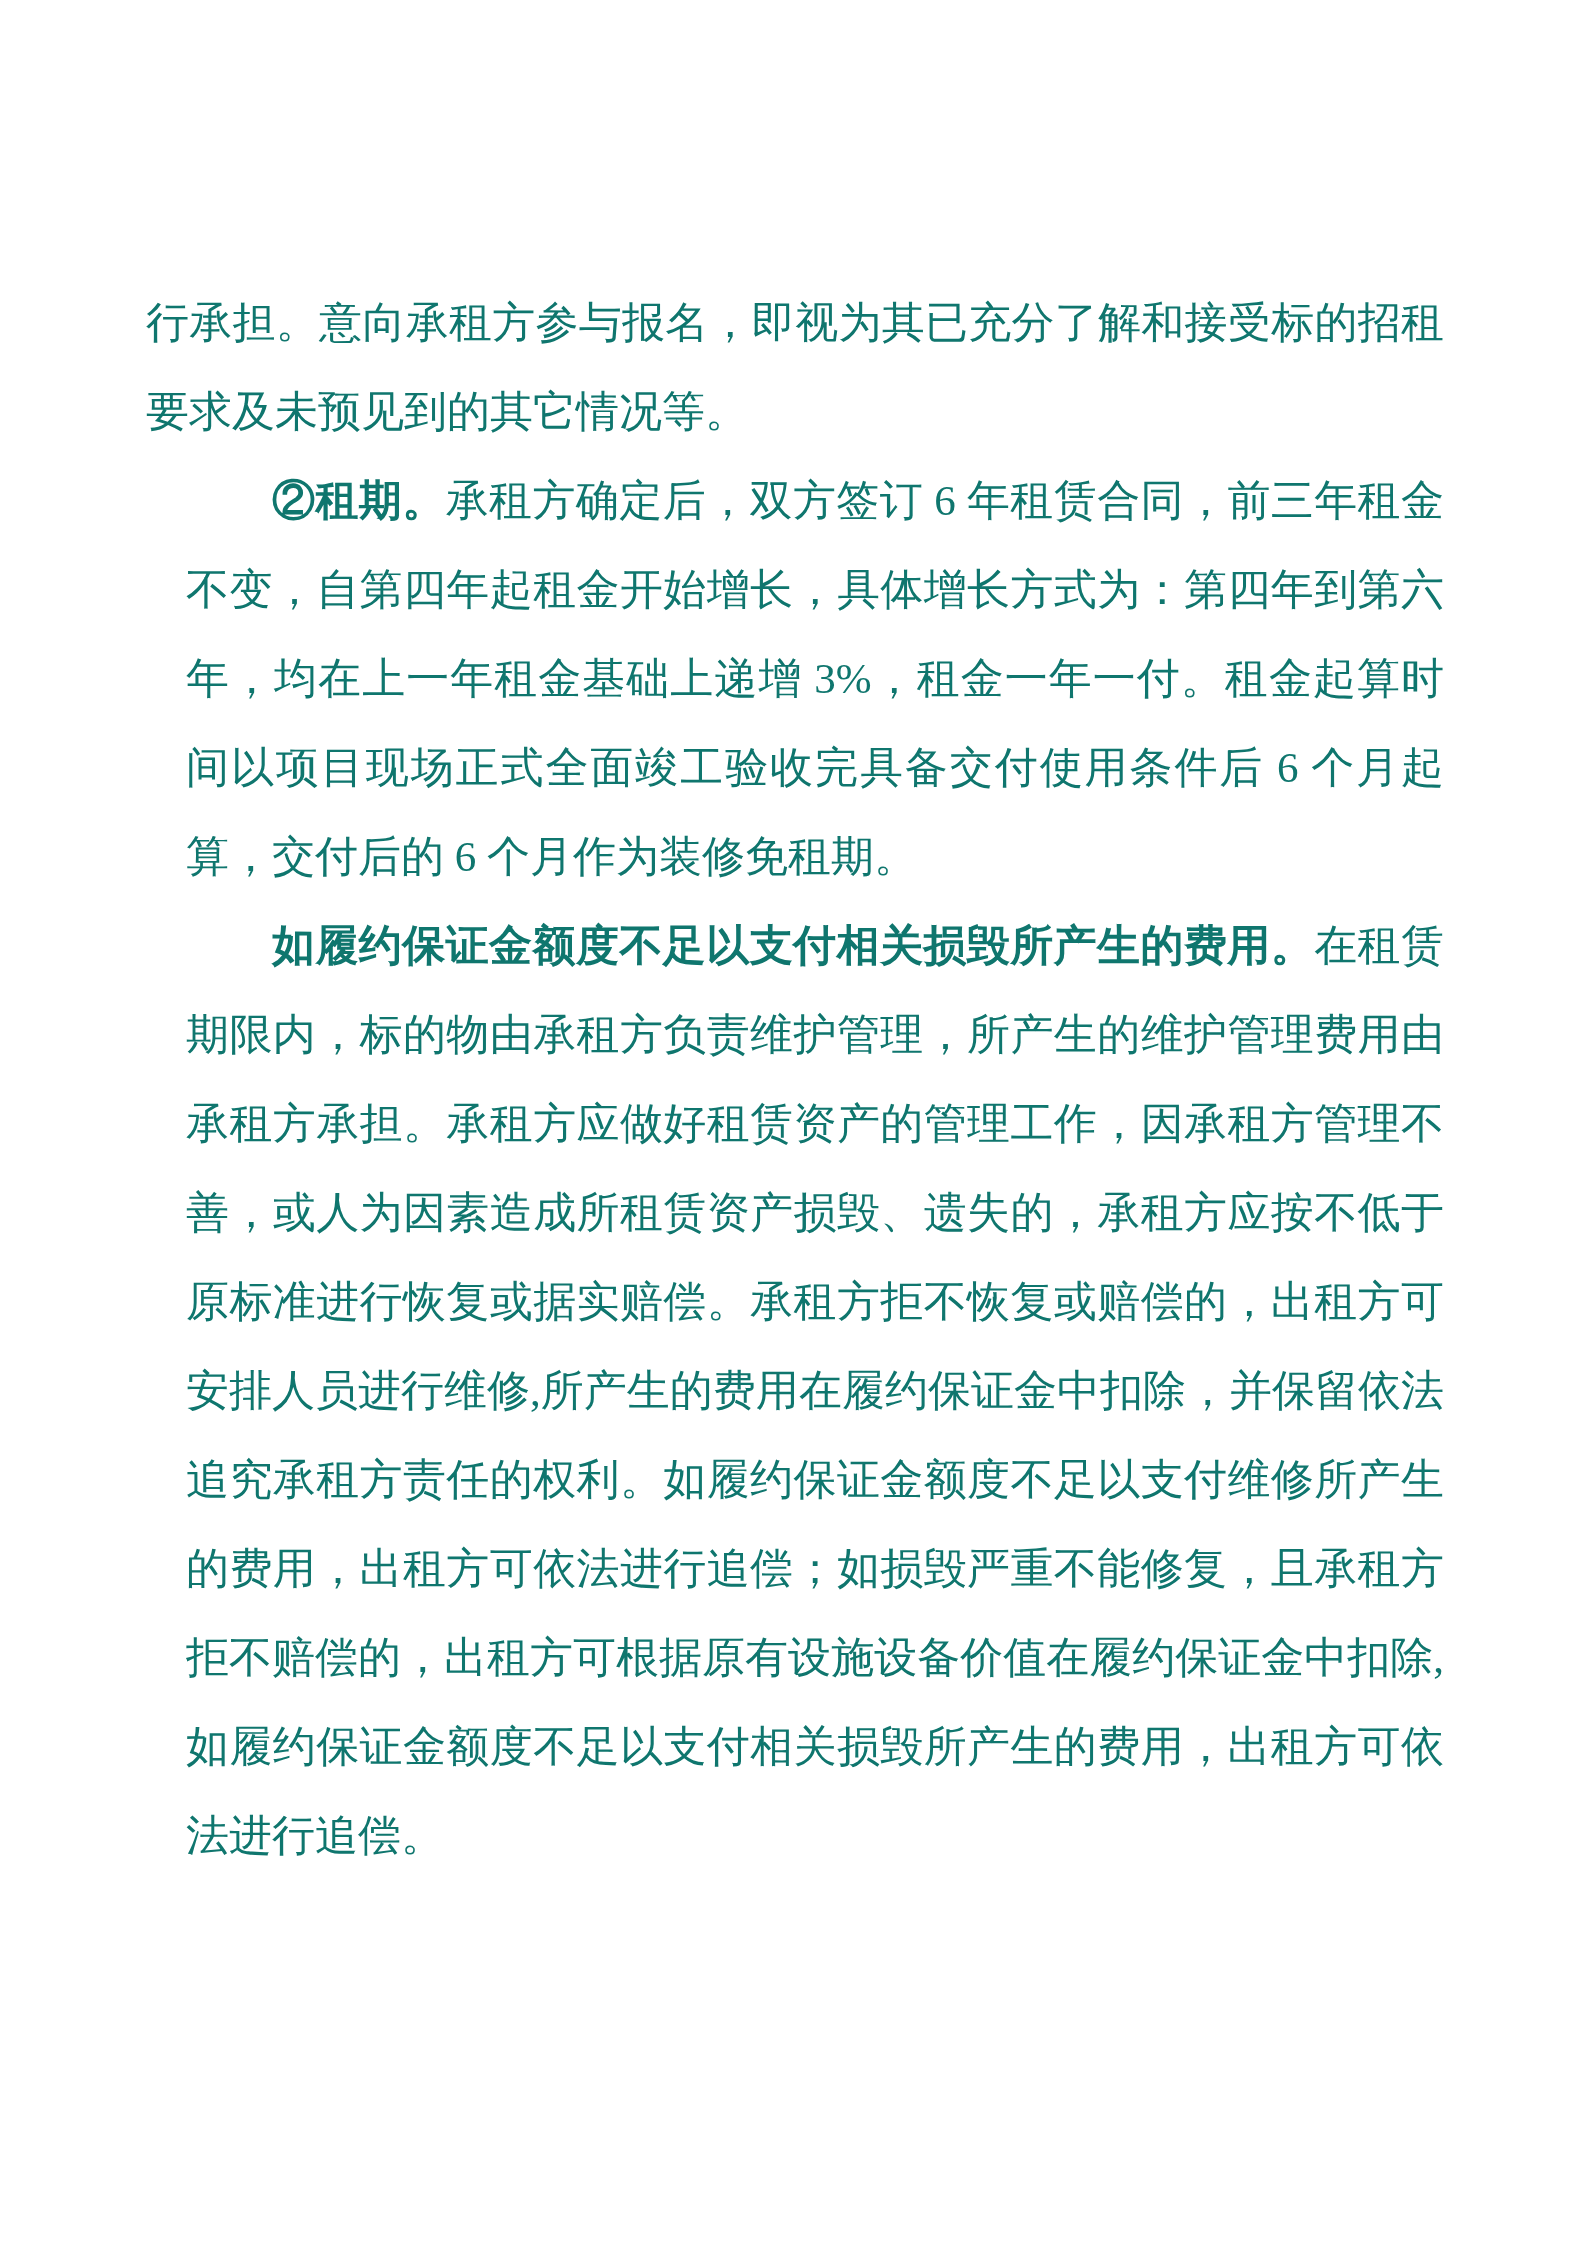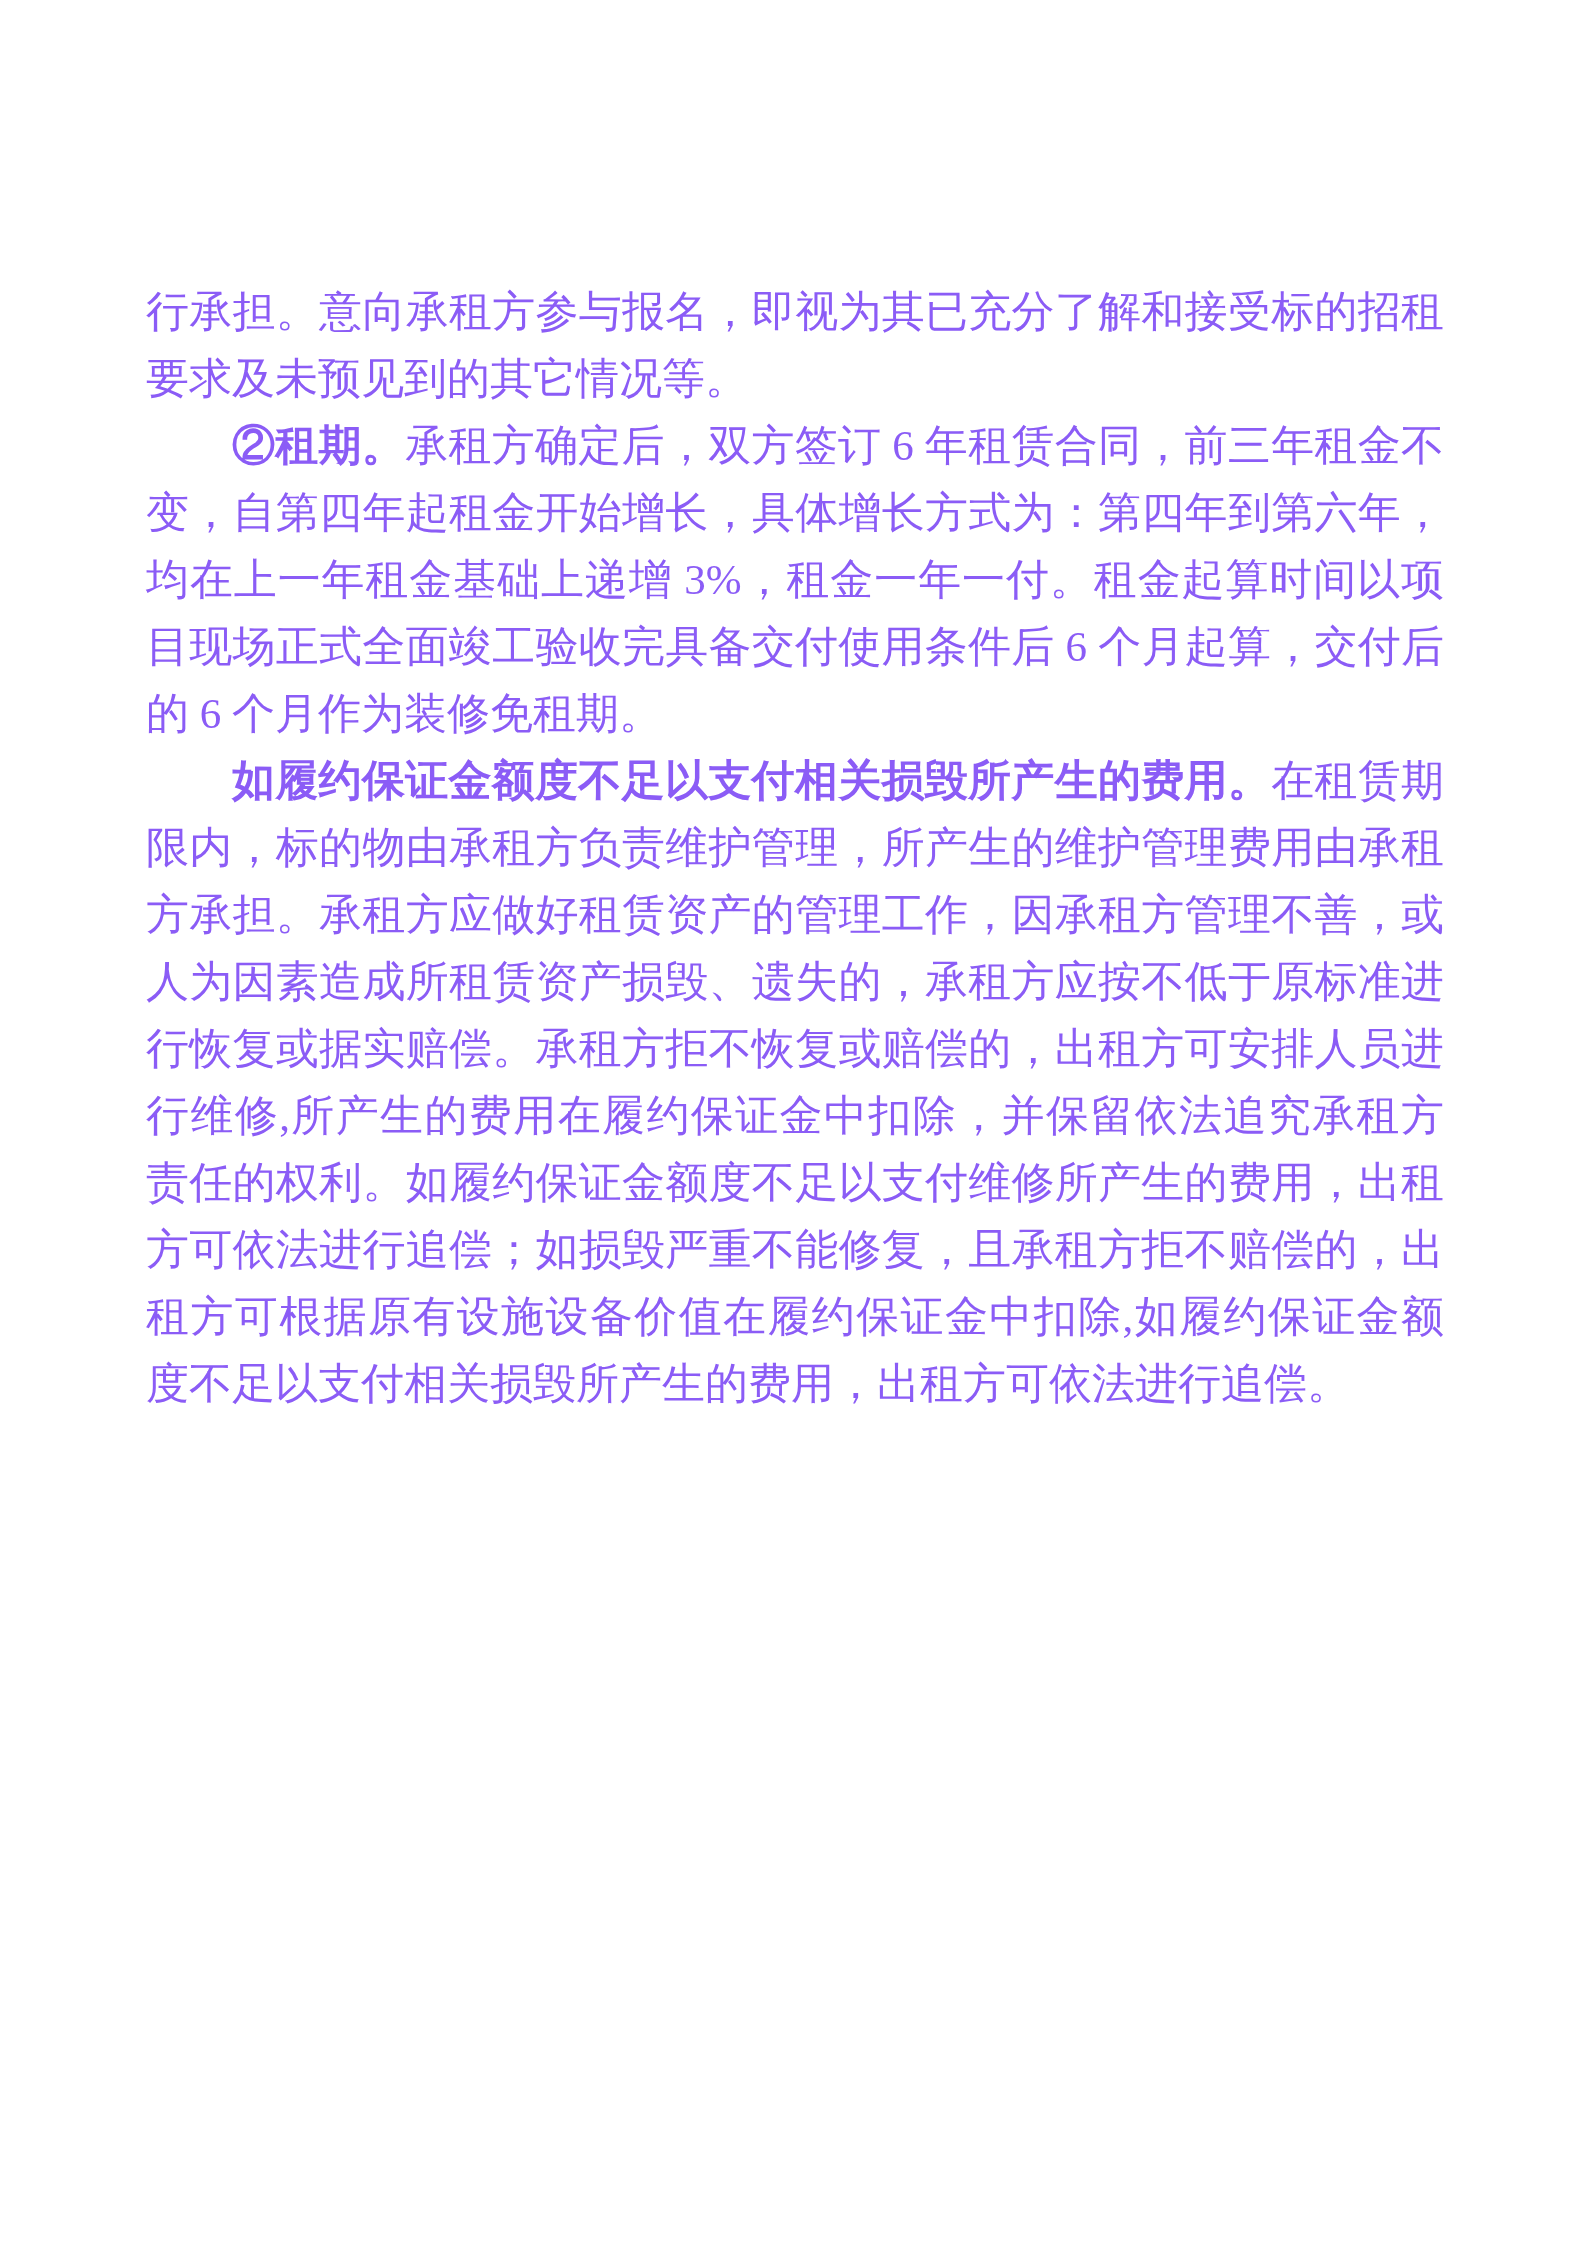--- a/index.html
+++ b/index.html
@@ -13,32 +13,33 @@
     height: 2245px;
     background: #ffffff;
     overflow: hidden;
     font-family: "Liberation Serif", "DejaVu Serif", serif;
   }
   .doc-content {
     position: absolute;
     left: 146px;
     top: 278px;
     width: 1298px;
-    color: #8b5cf6;
+    color: #0f766e;
     font-size: 43px;
-    line-height: 67px;
+    line-height: 89px;
     text-align: justify;
   }
   .para {
     margin: 0;
     padding: 0;
     text-indent: 0;
   }
   .para.indent {
     text-indent: 2em;
+    margin-left: 40px;
   }
   .seg {
     font-weight: normal;
   }
   .seg.bold {
     font-weight: bold;
   }
 </style>
 </head>
 <body>

